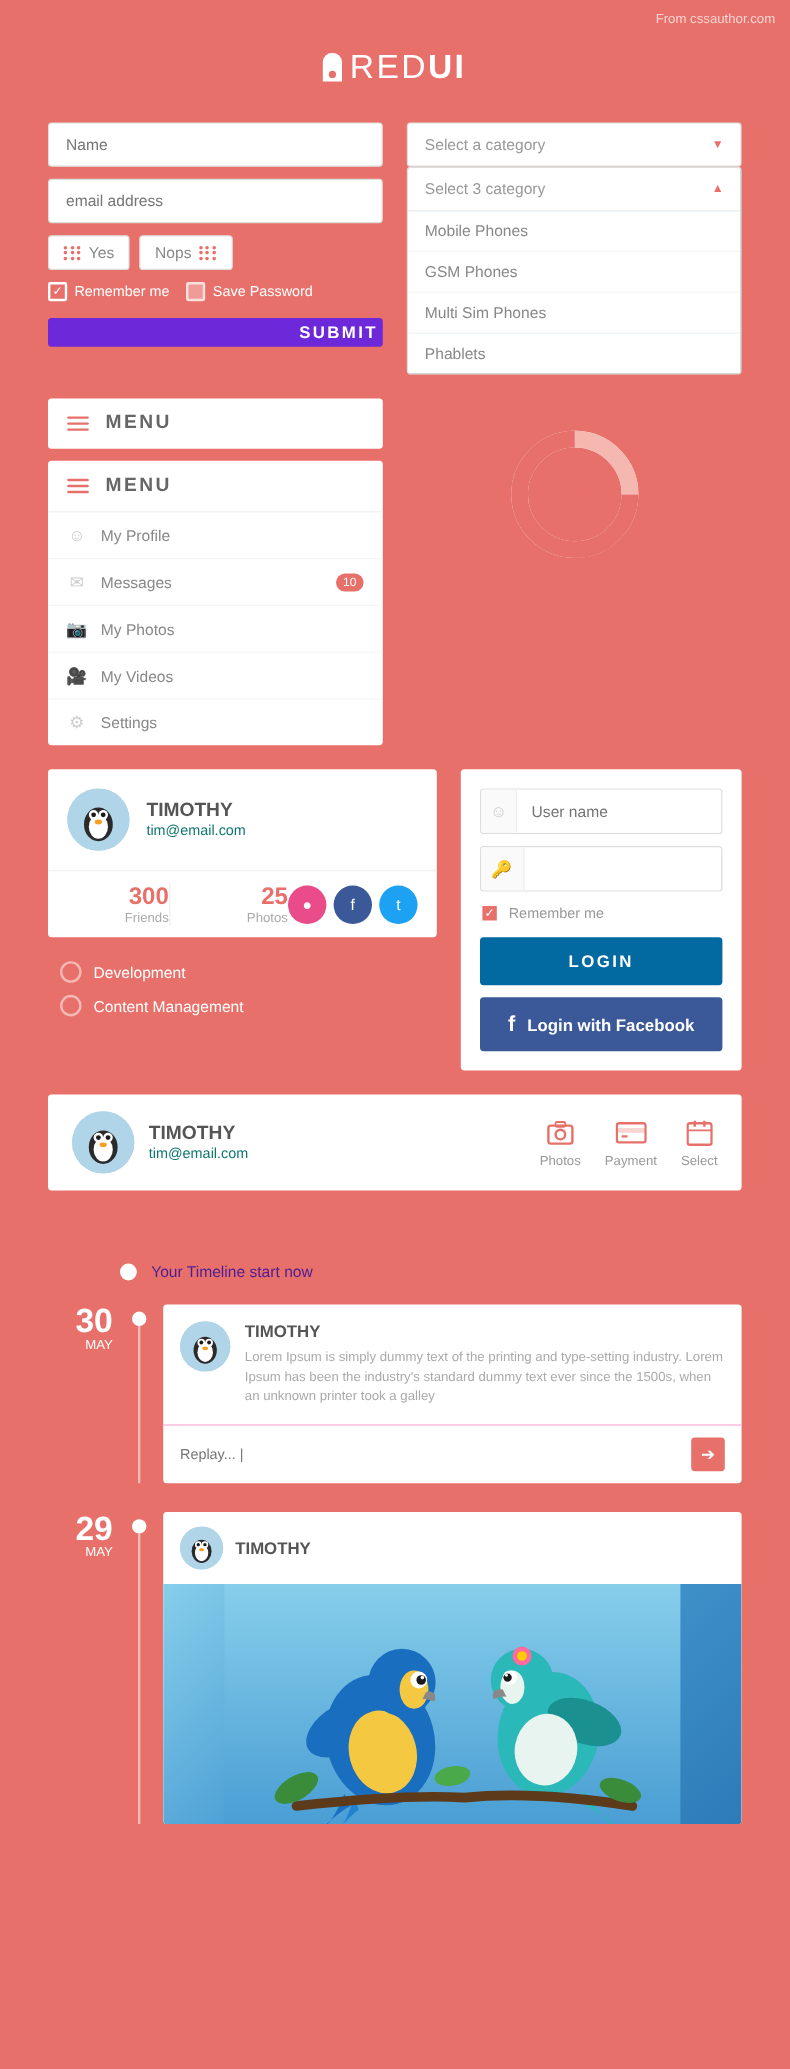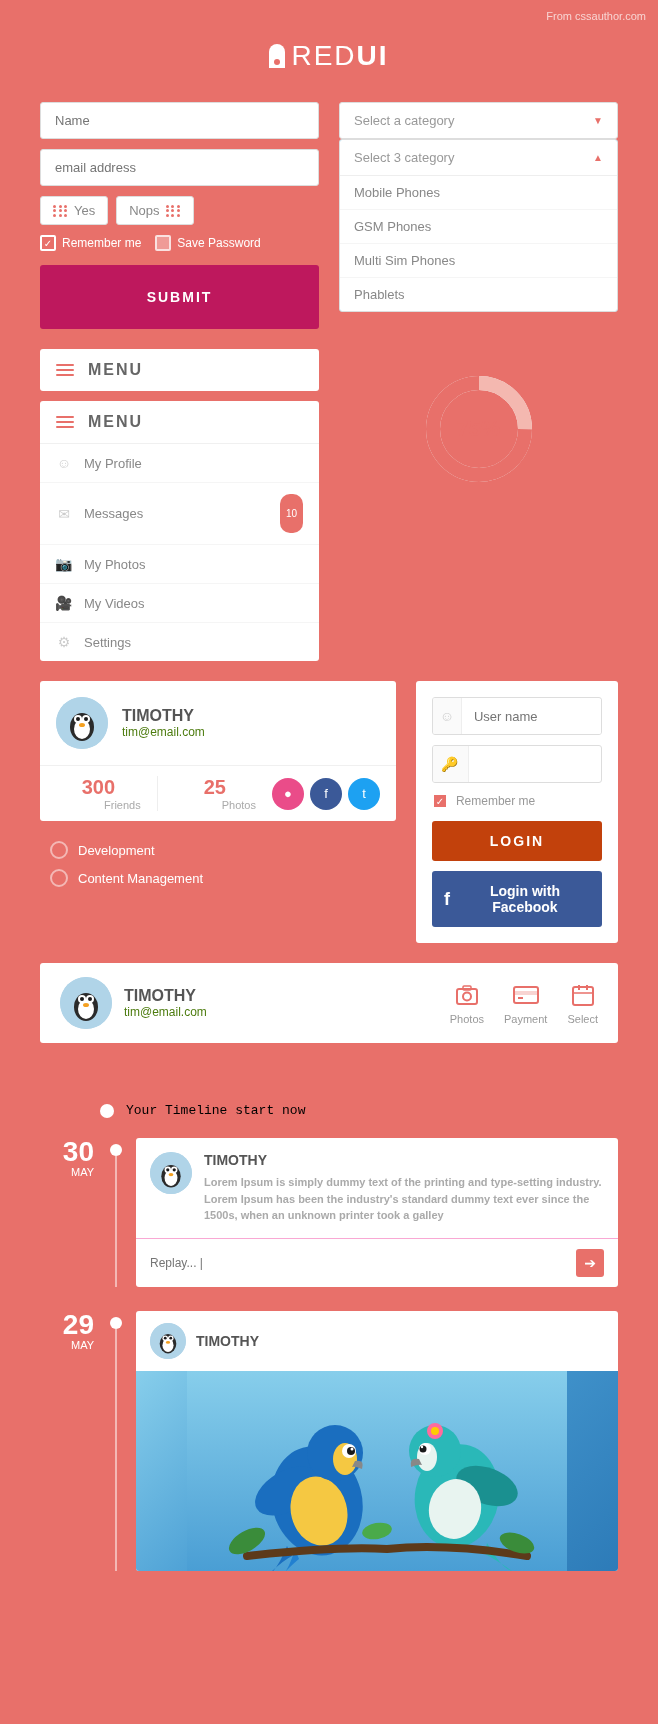--- a/index.html
+++ b/index.html
@@ -130,30 +130,31 @@
     .checkbox-box.checked::after {
       content: '✓';
       font-size: 10px;
       color: white;
     }
     .checkbox-box.unchecked {
       background: rgba(255,255,255,0.3);
     }
     .submit-btn {
       width: 100%;
-      padding: 24px;
-      background: #be185d;
+      padding: 4px;
+      background: #6d28d9;
       color: white;
       border: none;
       border-radius: 3px;
       font-size: 14px;
       font-weight: 700;
       letter-spacing: 2px;
       cursor: pointer;
       text-transform: uppercase;
+      text-align: right;
     }
     .dropdown-trigger {
       width: 100%;
       padding: 10px 14px;
       background: white;
       border: 1px solid #ddd;
       border-radius: 3px;
       font-size: 13px;
       color: #999;
       display: flex;
@@ -256,21 +257,21 @@
       height: 16px;
       color: #ccc;
       display: flex;align-items:center;justify-content:center;
       font-size: 14px;
     }
     .badge {
       margin-left: auto;
       background: #e8706a;
       color: white;
       font-size: 10px;
-      padding: 14px 6px;
+      padding: 2px 6px;
       border-radius: 10px;
     }
 
     
     .donut-container {
       display: flex;
       justify-content: center;
       align-items: center;
       padding: 20px 0;
     }
@@ -314,31 +315,30 @@
       flex-shrink: 0;
     }
     .avatar svg { width: 100%; height: 100%; }
     .profile-name {
       font-size: 16px;
       font-weight: 700;
       color: #555;
     }
     .profile-email {
       font-size: 12px;
-      color: #4d7c0f;
+      color: #0f766e;
     }
     .profile-stats {
       display: flex;
       align-items: center;
       padding: 10px 16px;
       gap: 0;
     }
     .stat-item {
-      text-align: center;
-      padding-right: 16px;
+      text-align: right;
       border-right: 1px solid #eee;
     }
     .stat-item:last-of-type { border-right: none; }
     .stat-number {
       font-size: 20px;
       font-weight: 700;
       color: #e8706a;
     }
     .stat-label {
       font-size: 11px;
@@ -401,21 +401,21 @@
       gap: 8px;
       margin-bottom: 12px;
     }
     .remember-label {
       font-size: 12px;
       color: #999;
     }
     .login-btn {
       width: 100%;
       padding: 12px;
-      background: #c2410c;
+      background: #0369a1;
       color: white;
       border: none;
       border-radius: 3px;
       font-size: 14px;
       font-weight: 700;
       letter-spacing: 2px;
       cursor: pointer;
       text-transform: uppercase;
       margin-bottom: 10px;
     }
@@ -514,23 +514,22 @@
       margin-bottom: 20px;
       padding-left: 60px;
     }
     .timeline-dot {
       width: 14px; height: 14px;
       background: white;
       border-radius: 50%;
       flex-shrink: 0;
     }
     .timeline-start-text {
-      color: #000000;
+      color: #4c1d95;
       font-size: 13px;
-      font-family: Liberation Mono, monospace;
     }
     .timeline-entry {
       display: flex;
       margin-bottom: 24px;
       position: relative;
     }
     .timeline-date {
       width: 70px;
       text-align: right;
       padding-right: 16px;
@@ -580,21 +579,20 @@
     .timeline-text-name {
       font-size: 14px;
       font-weight: 700;
       color: #555;
       margin-bottom: 6px;
     }
     .timeline-text-content {
       font-size: 11px;
       color: #aaa;
       line-height: 1.5;
-      font-weight: bold;
     }
     .timeline-reply {
       border-top: 1px solid #f9a8d4;
       padding: 10px 14px;
       display: flex;
       align-items: center;
     }
     .timeline-reply input {
       border: none;
       outline: none;

